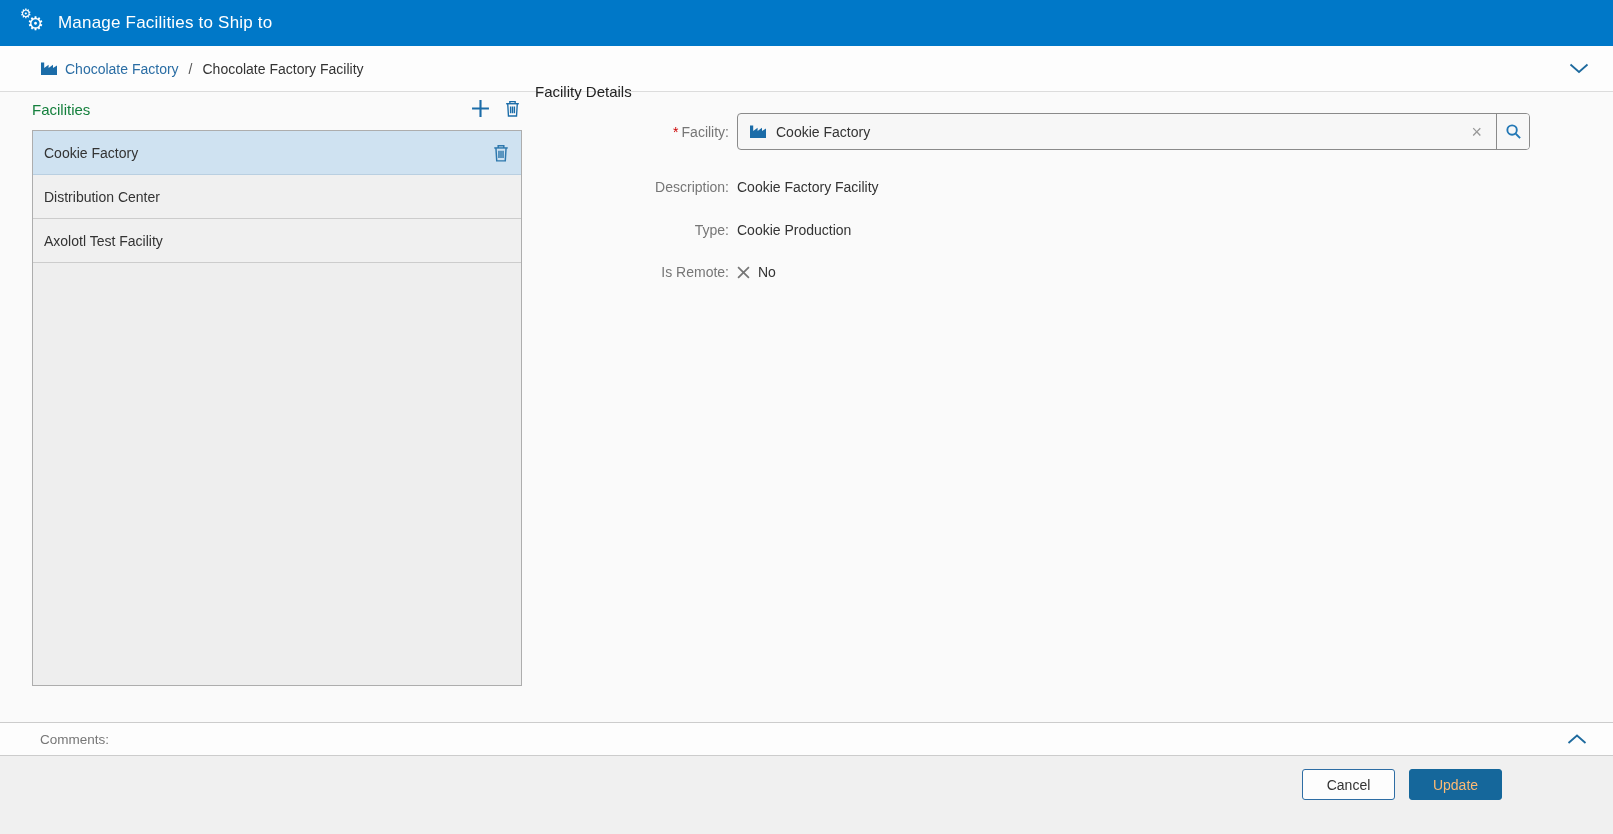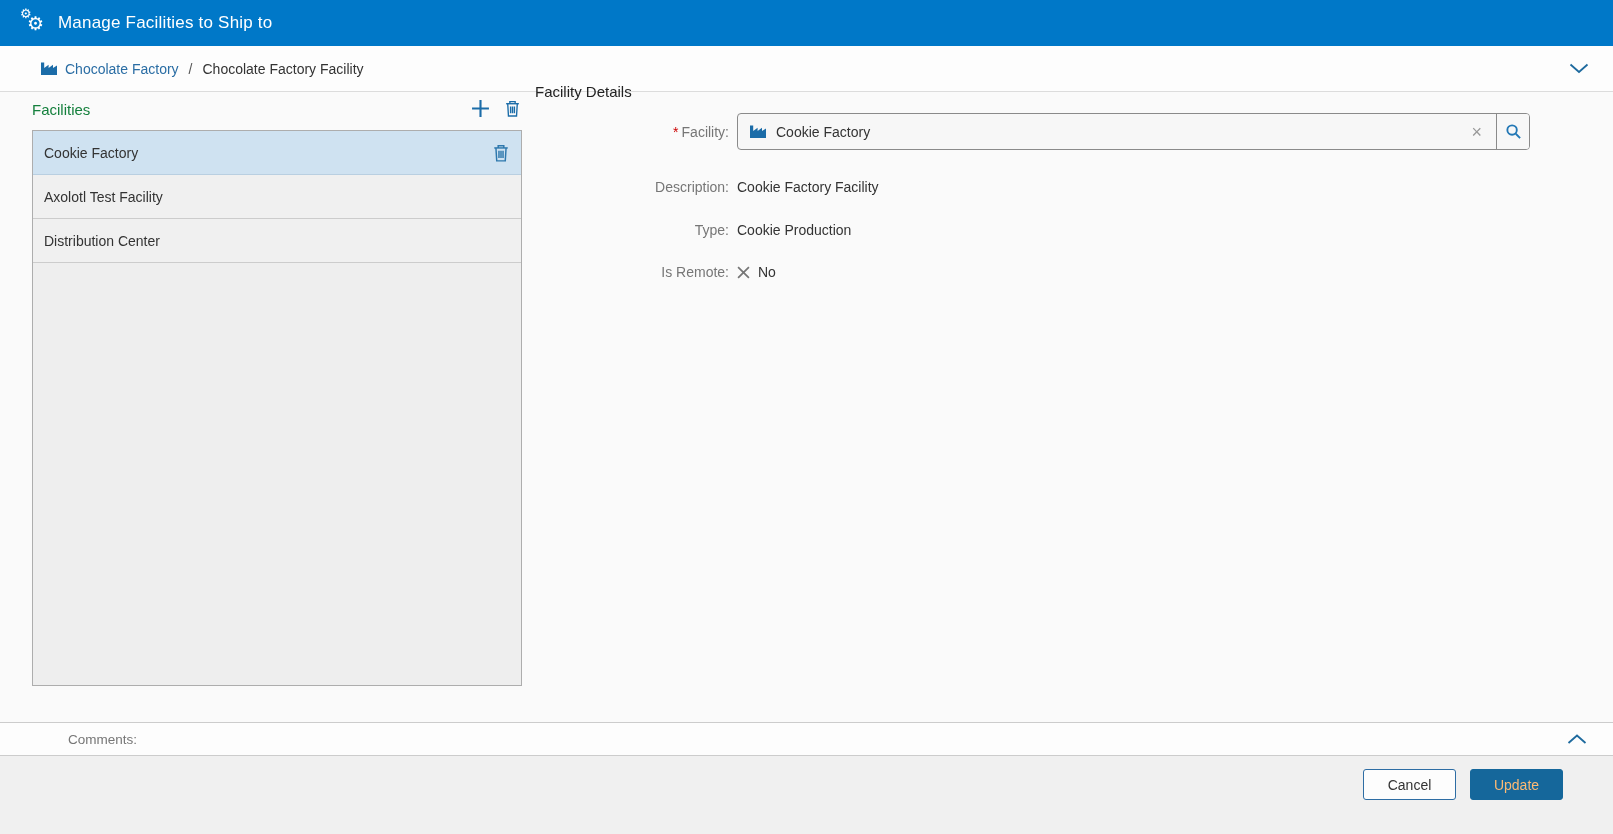--- a/index.html
+++ b/index.html
@@ -44,25 +44,25 @@
   .required-star { color:#cc0000; margin-right:3px; }
   .facility-combo { display:flex; width:793px; height:37px; border:1px solid #8a8a8a; border-radius:4px; background:#f7f7f7; overflow:hidden; }
   .facility-input { flex:1; display:flex; align-items:center; padding:0 10px 0 11px; }
   .facility-input .factory { color:#1b6ca8; display:flex; margin-right:9px; }
   .facility-value { font-size:14px; color:#333; }
   .clear-x { margin-left:auto; color:#999; font-size:18px; line-height:1; cursor:pointer; padding:0 4px; }
   .search-btn { width:33px; border-left:1px solid #8a8a8a; display:flex; align-items:center; justify-content:center; background:#f7f7f7; cursor:pointer; }
   .readonly-value { font-size:14px; color:#333; display:flex; align-items:center; gap:8px; }
 
   
-  .comments-band { position:absolute; left:0; top:722px; width:100%; height:34px; background:#fdfdfd; border-top:1px solid #cccccc; border-bottom:1px solid #cccccc; display:flex; align-items:center; padding:0 26px 0 68px; color:#767676; font-size:13.5px; }
+  .comments-band { position:absolute; left:0; top:722px; width:100%; height:34px; background:#fdfdfd; border-top:1px solid #cccccc; border-bottom:1px solid #cccccc; display:flex; align-items:center; padding:0 26px 0 40px; color:#767676; font-size:13.5px; }
   .comments-collapse { margin-left:auto; display:flex; cursor:pointer; }
 
   
-  .footer { position:absolute; left:0; top:756px; width:100%; height:78px; background:#f0f0f0; display:flex; justify-content:flex-end; align-items:flex-start; padding:13px 50px 0 0; gap:14px; }
+  .footer { position:absolute; left:0; top:756px; width:100%; height:78px; background:#f0f0f0; display:flex; justify-content:flex-end; align-items:flex-start; padding:13px 111px 0 0; gap:14px; }
   .btn { height:31px; min-width:93px; padding:0 22px; font-size:14px; border-radius:3px; display:flex; align-items:center; justify-content:center; cursor:pointer; }
   .btn-cancel { background:#fdfdfd; border:1px solid #2e6da4; color:#333; }
   .btn-update { background:#15679b; border:1px solid #15679b; color:#fdba74; }
 </style>
 </head>
 <body>
 
 <div class="titlebar">
   <span class="cogs">
     <span class="gear-sm">⚙</span>
@@ -112,24 +112,24 @@
       <span class="row-trash">
         <svg width="16" height="18" viewBox="0 0 14 16" fill="none" stroke="currentColor" stroke-width="1.3">
             <path d="M1 3.5h12"></path>
             <path d="M4.5 3.5V1.5h5v2"></path>
             <path d="M2.5 3.5l.7 11.5h7.6l.7-11.5"></path>
             <path d="M5.2 6v6.5M7 6v6.5M8.8 6v6.5"></path>
           </svg>
       </span>
     </div>
     <div class="list-row">
-      <span>Axolotl Test Facility</span>
+      <span>Distribution Center</span>
     </div>
     <div class="list-row">
-      <span>Distribution Center</span>
+      <span>Axolotl Test Facility</span>
     </div>
   </div>
 </div>
 
 <div class="details-panel">
   <div class="details-title">Facility Details</div>
 
   <div class="form-row row-facility">
     <span class="label-col"><span class="required-star">*</span><span>Facility:</span></span>
     <span class="facility-combo">

